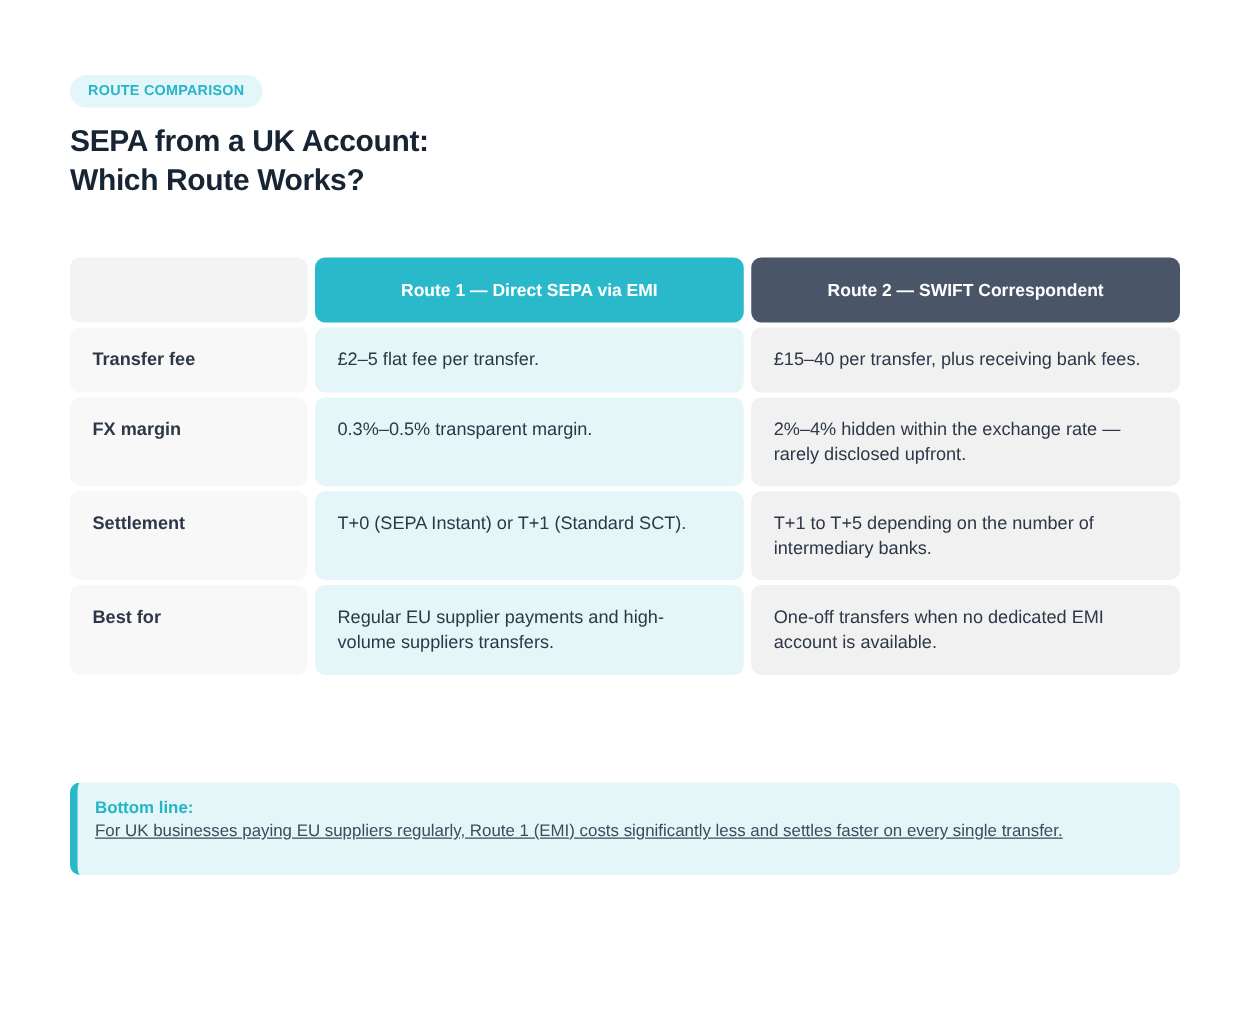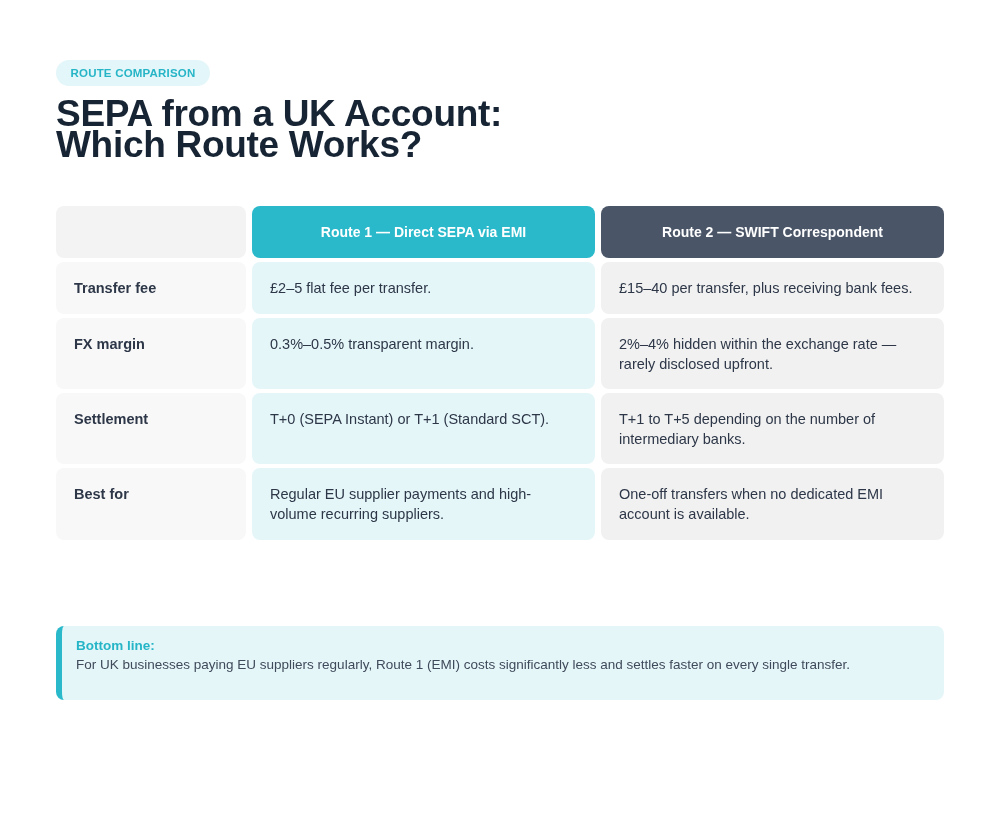--- a/index.html
+++ b/index.html
@@ -6,21 +6,21 @@
   html, body { width: 1000px; height: 821px; background: #ffffff; }
   body { font-family: "Liberation Sans", "DejaVu Sans", sans-serif; color: #1f2937; position: relative; }
   .badge {
     position: absolute; left: 56px; top: 60px; height: 26px; width: 154px;
     background: #e3f6f9; border-radius: 13px;
     color: #26b5c7; font-size: 11.5px; font-weight: 600; letter-spacing: 0.2px;
     display: flex; align-items: center; justify-content: center;
   }
   .title {
     position: absolute; left: 56px; top: 98px;
-    font-size: 37px; font-weight: 700; color: #172434; line-height: 31px;
+    font-size: 24px; font-weight: 700; color: #172434; line-height: 31px;
     letter-spacing: -0.3px;
   }
   .table { position: absolute; left: 56px; top: 206px; width: 888px; }
   .row { display: flex; gap: 6px; margin-bottom: 4px; }
   .cell { border-radius: 8px; font-size: 14.5px; line-height: 20px; }
   .c1 { width: 190px; }
   .c2 { width: 343px; }
   .c3 { width: 343px; }
   .hdr .cell { height: 52px; display: flex; align-items: center; justify-content: center;
     color: #ffffff; font-weight: 700; font-size: 14px; }
@@ -30,21 +30,21 @@
   .body-row .cell { padding: 16px 18px; }
   .body-row .c1 { background: #f8f8f8; font-weight: 700; color: #2d3748; }
   .body-row .c2 { background: #e5f6f9; color: #2d3748; }
   .body-row .c3 { background: #f1f1f1; color: #2d3748; }
   .callout {
     position: absolute; left: 56px; top: 626px; width: 888px; height: 74px;
     background: #e5f6f9; border-radius: 8px; border-left: 6px solid #29b9cb;
     padding: 11px 14px;
   }
   .callout-title { color: #26b5c7; font-weight: 700; font-size: 13.5px; line-height: 18px; }
-  .callout-text { color: #3f4a5a; font-size: 13.5px; line-height: 19px; }
+  .callout-text { color: #3f4a5a; font-size: 13.5px; line-height: 19px; text-decoration: underline; }
 </style>
 </head>
 <body>
 
 <div class="badge">ROUTE COMPARISON</div>
 
 <h1 class="title">
   <span>SEPA from a UK Account:</span><br>
   <span>Which Route Works?</span>
 </h1>
@@ -70,21 +70,21 @@
   </div>
 
   <div class="row body-row" style="height:71px">
     <div class="cell c1">Settlement</div>
     <div class="cell c2">T+0 (SEPA Instant) or T+1 (Standard SCT).</div>
     <div class="cell c3">T+1 to T+5 depending on the number of intermediary banks.</div>
   </div>
 
   <div class="row body-row" style="height:72px">
     <div class="cell c1">Best for</div>
-    <div class="cell c2">Regular EU supplier payments and high-volume recurring suppliers.</div>
+    <div class="cell c2">Regular EU supplier payments and high-volume suppliers transfers.</div>
     <div class="cell c3">One-off transfers when no dedicated EMI account is available.</div>
   </div>
 </div>
 
 <div class="callout">
   <div class="callout-title">Bottom line:</div>
   <div class="callout-text">For UK businesses paying EU suppliers regularly, Route 1 (EMI) costs significantly less and settles faster on every single transfer.</div>
 </div>
 
 </body></html>

